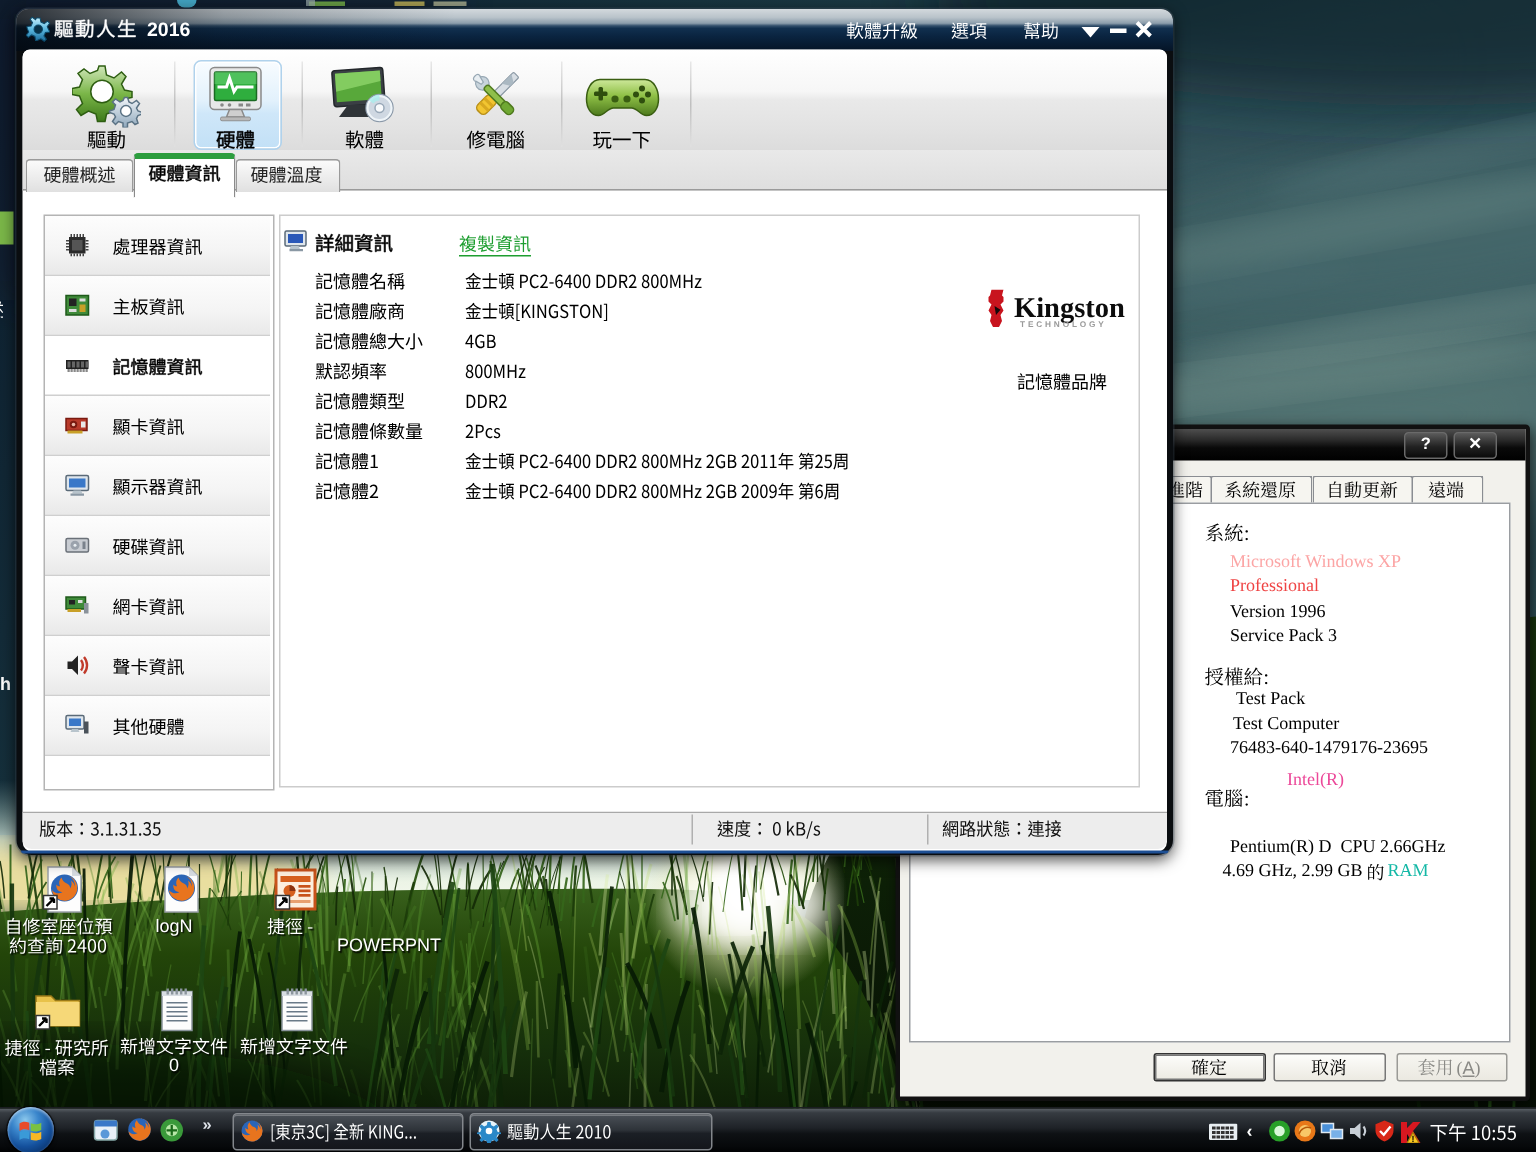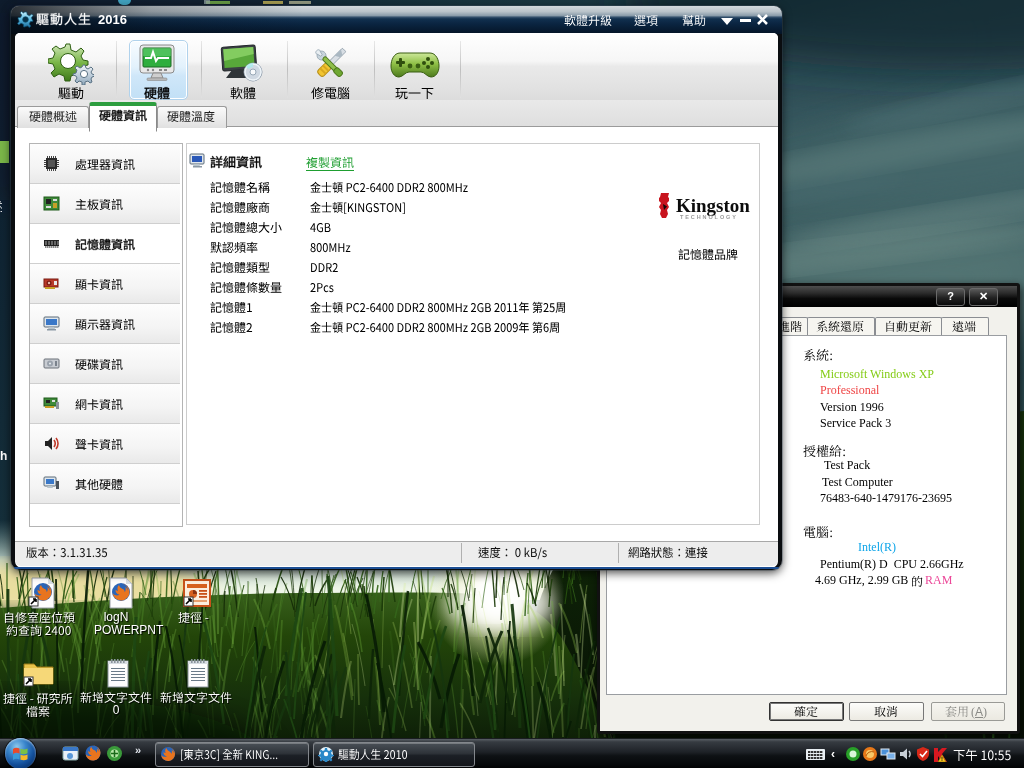--- a/index.html
+++ b/index.html
@@ -805,21 +805,21 @@
       <rect x="3" y="20" width="9" height="9" fill="#fff" stroke="#333" stroke-width="1"></rect>
       <path d="M5,27 L10,22 M10,22 L7,22 M10,22 L10,25" stroke="#000" stroke-width="1.6" fill="none"></path>
     </svg></div>
 <div style="position:absolute;left:178px;top:610px;line-height:0" class="sh"><svg width="31" height="15" style="overflow:visible">
       <g fill="#fff" transform="translate(0 12) scale(0.012000 -0.012000)">
         <use href="#gd" x="0"></use>
         <use href="#ge" x="1000"></use>
         <use href="#gf" x="2224"></use>
       </g>
     </svg></div>
-<div style="position:absolute;left:194px;top:623px;width:200px;margin-left:-100px;text-align:left;font:12px 'Liberation Sans',sans-serif;color:#fff;text-shadow:1px 1px 1px #000">POWERPNT</div>
+<div style="position:absolute;left:194px;top:623px;width:200px;margin-left:-100px;text-align:right;font:12px 'Liberation Sans',sans-serif;color:#fff;text-shadow:1px 1px 1px #000">POWERPNT</div>
 <div style="position:absolute;left:22px;top:658px;line-height:0"><svg width="34" height="30" viewBox="0 0 34 30">
       <path d="M2,6 h10 l3,3 h16 v17 h-29 z" fill="#e8c24a" stroke="#9a7a18" stroke-width="1"></path>
       <path d="M2,10 h29 v16 h-29 z" fill="#f6d878"></path>
       <rect x="2" y="19" width="9" height="9" fill="#fff" stroke="#333" stroke-width="1"></rect>
       <path d="M4,26 L9,21 M9,21 L6,21 M9,21 L9,24" stroke="#000" stroke-width="1.6" fill="none"></path>
     </svg></div>
 <div style="position:absolute;left:3px;top:691px;line-height:0" class="sh"><svg width="70" height="15" style="overflow:visible">
       <g fill="#fff" transform="translate(0 12) scale(0.012000 -0.012000)">
         <use href="#gd" x="0"></use>
         <use href="#ge" x="1000"></use>
@@ -936,21 +936,21 @@
     <div style="position:absolute;left:6px;top:49px;width:399px;height:358px;background:#fff;border:1px solid #9a9da1"></div>
   </div>
 <div style="position:absolute;left:0;top:0;z-index:6">
     <div style="position:absolute;left:803px;top:347px;line-height:0" class=""><svg width="30" height="16" style="overflow:visible">
         <g fill="#000" transform="translate(0 13) scale(0.013000 -0.013000)">
           <use href="#q1c" x="0"></use>
           <use href="#q1d" x="1000"></use>
           <use href="#q26" x="2000"></use>
         </g>
       </svg></div>
-    <div style="font:12px 'Liberation Serif',serif;color:#84cc16;position:absolute;line-height:13px;white-space:nowrap;left:820px;top:368px">Microsoft Windows XP</div>
+    <div style="font:12px 'Liberation Serif',serif;color:#fca5a5;position:absolute;line-height:13px;white-space:nowrap;left:820px;top:368px">Microsoft Windows XP</div>
     <div style="font:12px 'Liberation Serif',serif;color:#ef4444;position:absolute;line-height:13px;white-space:nowrap;left:820px;top:384px">Professional</div>
     <div style="font:12px 'Liberation Serif',serif;color:#000;position:absolute;line-height:13px;white-space:nowrap;left:820px;top:401px">Version 1996</div>
     <div style="font:12px 'Liberation Serif',serif;color:#000;position:absolute;line-height:13px;white-space:nowrap;left:820px;top:417px">Service Pack 3</div>
     <div style="position:absolute;left:803px;top:443px;line-height:0" class=""><svg width="43" height="16" style="overflow:visible">
         <g fill="#000" transform="translate(0 13) scale(0.013000 -0.013000)">
           <use href="#q27" x="0"></use>
           <use href="#q28" x="1000"></use>
           <use href="#q29" x="2000"></use>
           <use href="#q26" x="3000"></use>
         </g>
@@ -958,29 +958,29 @@
     <div style="font:12px 'Liberation Serif',serif;color:#000;position:absolute;line-height:13px;white-space:nowrap;left:824px;top:459px">Test Pack</div>
     <div style="font:12px 'Liberation Serif',serif;color:#000;position:absolute;line-height:13px;white-space:nowrap;left:822px;top:476px">Test Computer</div>
     <div style="font:12px 'Liberation Serif',serif;color:#000;position:absolute;line-height:13px;white-space:nowrap;left:820px;top:492px">76483-640-1479176-23695</div>
     <div style="position:absolute;left:803px;top:524px;line-height:0" class=""><svg width="30" height="16" style="overflow:visible">
         <g fill="#000" transform="translate(0 13) scale(0.013000 -0.013000)">
           <use href="#q2a" x="0"></use>
           <use href="#q2b" x="1000"></use>
           <use href="#q26" x="2000"></use>
         </g>
       </svg></div>
-    <div style="font:12px 'Liberation Serif',serif;color:#0ea5e9;position:absolute;line-height:13px;white-space:nowrap;left:858px;top:541px">Intel(R)</div>
+    <div style="font:12px 'Liberation Serif',serif;color:#ec4899;position:absolute;line-height:13px;white-space:nowrap;left:858px;top:513px">Intel(R)</div>
     <div style="font:12px 'Liberation Serif',serif;color:#000;position:absolute;line-height:13px;white-space:nowrap;left:820px;top:558px">Pentium(R) D&nbsp; CPU 2.66GHz</div>
     <div style="font:12px 'Liberation Serif',serif;color:#000;position:absolute;line-height:13px;white-space:nowrap;left:815px;top:574px">4.69 GHz, 2.99 GB</div>
     <div style="position:absolute;left:911px;top:574px;line-height:0" class=""><svg width="12" height="15" style="overflow:visible">
         <g fill="#000" transform="translate(0 12) scale(0.012000 -0.012000)">
           <use href="#q2c" x="0"></use>
         </g>
       </svg></div>
-    <div style="font:12px 'Liberation Serif',serif;color:#ec4899;position:absolute;line-height:13px;white-space:nowrap;left:925px;top:574px">RAM</div>
+    <div style="font:12px 'Liberation Serif',serif;color:#14b8a6;position:absolute;line-height:13px;white-space:nowrap;left:925px;top:574px">RAM</div>
     <div style="position:absolute;left:769px;top:702px;width:73px;height:17px;background:linear-gradient(180deg,#fdfdfb,#eceae2);border:1px solid #333;box-shadow:0 0 0 1px #777 inset;border-radius:2px"></div>
     <div style="position:absolute;left:794px;top:704px;line-height:0" class=""><svg width="24" height="15" style="overflow:visible">
         <g fill="#000" transform="translate(0 12) scale(0.012000 -0.012000)">
           <use href="#q2d" x="0"></use>
           <use href="#q2e" x="1000"></use>
         </g>
       </svg></div>
     <div style="position:absolute;left:849px;top:702px;width:73px;height:17px;background:linear-gradient(180deg,#fdfdfb,#eceae2);border:1px solid #777;border-radius:2px"></div>
     <div style="position:absolute;left:874px;top:704px;line-height:0" class=""><svg width="24" height="15" style="overflow:visible">
         <g fill="#000" transform="translate(0 12) scale(0.012000 -0.012000)">

